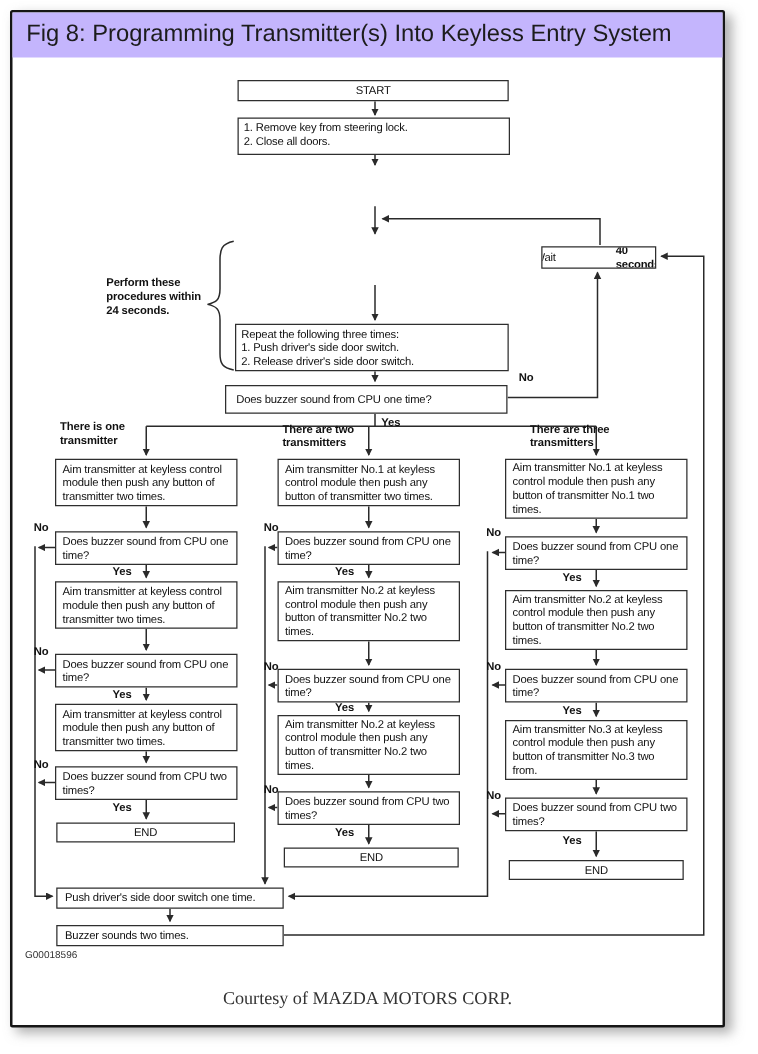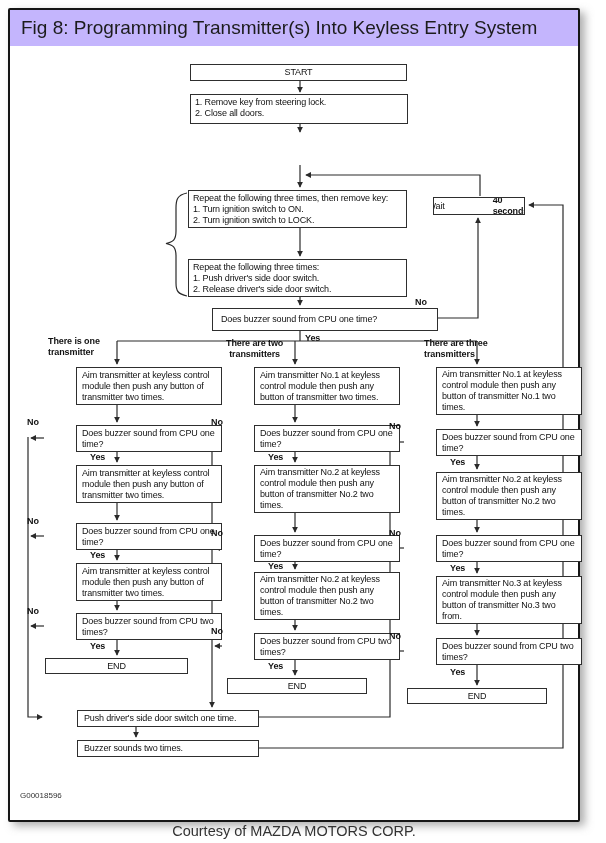--- a/index.html
+++ b/index.html
@@ -11,24 +11,24 @@
   .titlebar{position:absolute;left:10px;top:10px;width:568px;height:36px;background:#c4b5fd;
             display:flex;align-items:center;box-sizing:border-box;padding-left:11px;}
   .titlebar span{font-size:19px;color:#1c1c1c;}
   .flow{position:absolute;left:0;top:0;width:528px;height:843px;}
   svg.wires{position:absolute;left:0;top:0;}
   .node{position:absolute;box-sizing:border-box;border:1px solid #2e2e2e;background:#fff;
         font-size:9px;line-height:11px;letter-spacing:-0.15px;color:#111;
         padding:2px 5px;white-space:pre-line;overflow:hidden;}
   .top{padding:2px 4px;}
   .cc{display:flex;align-items:center;justify-content:center;padding:0;}
-  .vc{display:flex;align-items:center;white-space:normal;margin-left:32px;}
+  .vc{display:flex;align-items:center;white-space:normal;}
   .lbl{position:absolute;font-size:9px;font-weight:bold;color:#111;letter-spacing:-0.1px;
        white-space:pre-line;line-height:11px;}
-  .plain{position:absolute;color:#222;margin-top:32px;}
+  .plain{position:absolute;color:#222;}
   b.w40{font-weight:bold;}
 </style>
 </head>
 <body>
 
 <div id="canvas">
   <div class="frame"></div>
   <div class="titlebar">
     <span>Fig 8: Programming Transmitter(s) Into Keyless Entry System</span>
   </div>
@@ -98,37 +98,37 @@
 
         <path d="M136,727 L136,737" marker-end="url(#ah)"></path>
 
         <path d="M187,193 C177,195 176,200 176,208 L176,231 C176,240 173,242 166,243.5 C173,245 176,247 176,256 L176,283 C176,291 178,294 187,296"></path>
       </g>
     </svg>
 
     <div class="node cc" style="left:190px;top:64px;width:217px;height:17px;">START</div>
     <div class="node top" style="left:190px;top:94px;width:218px;height:30px;">1. Remove key from steering lock.
 2. Close all doors.</div>
-    <div class="node top" style="left:188px;top:190px;width:219px;height:38px;">Repeat the following three times, then remove key:
-1. Turn ignition switch to ON.
-2. Turn ignition switch to LOCK.</div>
     <div class="node top" style="left:188px;top:259px;width:219px;height:38px;">Repeat the following three times:
 1. Push driver's side door switch.
 2. Release driver's side door switch.</div>
     <div class="node vc" style="left:180px;top:308px;width:226px;height:23px;padding-left:8px;">Does buzzer sound from CPU one time?</div>
 
     <div class="node cc" style="left:433px;top:197px;width:92px;height:18px;gap:48px;"><span>Wait </span><b class="w40">40 seconds.</b></div>
 
+    <div class="lbl" style="left:85px;top:221px;">Perform these
+procedures within
+24 seconds.</div>
 
     <div class="lbl" style="left:415px;top:297px;">No</div>
     <div class="lbl" style="left:305px;top:333px;">Yes</div>
 
     <div class="lbl" style="left:48px;top:336px;">There is one
 transmitter</div>
-    <div class="lbl" style="left:226px;top:338px;text-align:center;">There are two
+    <div class="lbl" style="left:226px;top:338px;">There are two
 transmitters</div>
     <div class="lbl" style="left:408px;top:338px;margin-left:16px;">There are three
 transmitters</div>
 
     <div class="node vc" style="left:44px;top:367px;width:146px;height:38px;">Aim transmitter at keyless control module then push any button of transmitter two times.</div>
     <div class="node vc" style="left:44px;top:425px;width:146px;height:27px;">Does buzzer sound from CPU one time?</div>
     <div class="node vc" style="left:44px;top:465px;width:146px;height:38px;">Aim transmitter at keyless control module then push any button of transmitter two times.</div>
     <div class="node vc" style="left:44px;top:523px;width:146px;height:27px;">Does buzzer sound from CPU one time?</div>
     <div class="node vc" style="left:44px;top:563px;width:146px;height:38px;">Aim transmitter at keyless control module then push any button of transmitter two times.</div>
     <div class="node vc" style="left:44px;top:613px;width:146px;height:27px;">Does buzzer sound from CPU two times?</div>
@@ -165,15 +165,15 @@
     <div class="lbl" style="left:389px;top:528px;">No</div>
     <div class="lbl" style="left:389px;top:631px;">No</div>
     <div class="lbl" style="left:450px;top:457px;">Yes</div>
     <div class="lbl" style="left:450px;top:563px;">Yes</div>
     <div class="lbl" style="left:450px;top:667px;">Yes</div>
 
     <div class="node vc" style="left:45px;top:740px;width:182px;height:17px;padding-left:6px;">Buzzer sounds two times.</div>
     <div class="node vc" style="left:45px;top:710px;width:182px;height:17px;padding-left:6px;">Push driver's side door switch one time.</div>
 
     <div class="plain" style="left:20px;top:759px;font-size:8px;color:#333;">G00018596</div>
-    <div class="plain" style="left:10px;top:791px;width:568px;text-align:center;font-size:14.5px;color:#333;">Courtesy of MAZDA MOTORS CORP.</div>
+    <div class="plain" style="left:10px;top:791px;width:568px;text-align:center;font-size:14.5px;color:#333;font-family:Liberation Serif, serif;">Courtesy of MAZDA MOTORS CORP.</div>
   </div>
 </div>
 
 </body></html>

